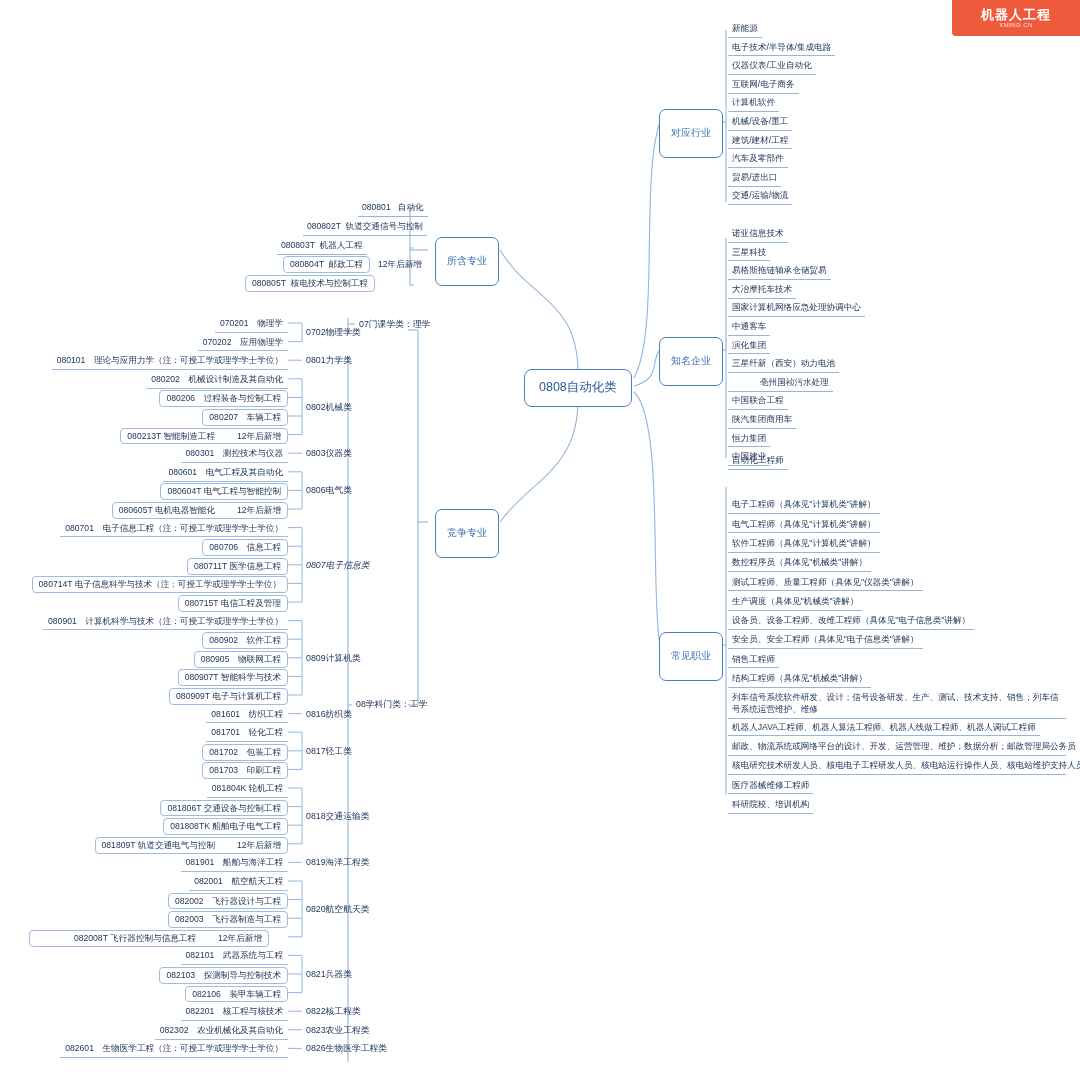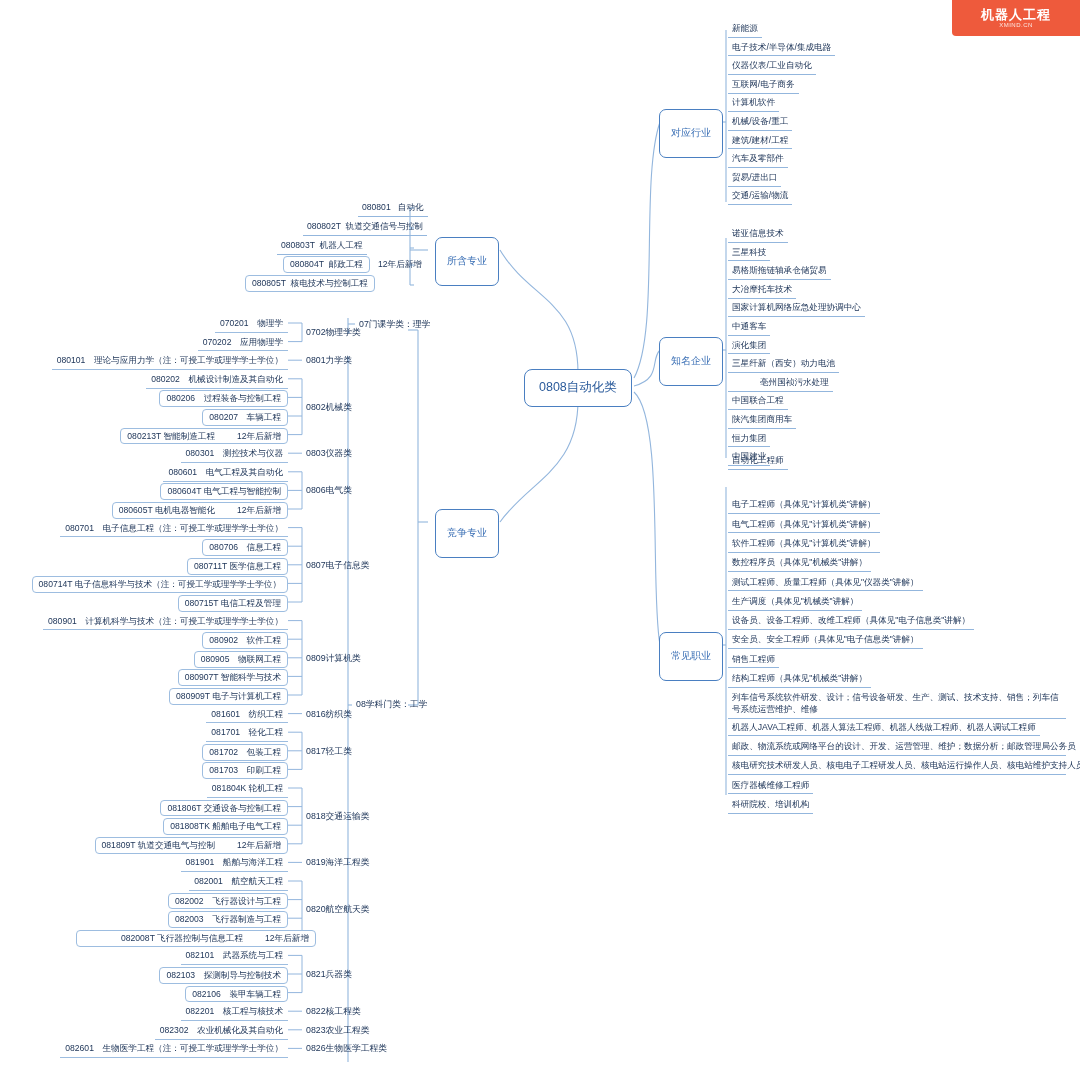--- a/index.html
+++ b/index.html
@@ -278,21 +278,21 @@
       <div class="node cat-label" style="left: 302px; top: 446.2px;">0803仪器类</div>
       <div class="node leaf-line" style="right: 792px; top: 464.8px;"><span>080601　电气工程及其自动化</span></div>
       <div class="node leaf-box" style="right: 792px; top: 483.4px;"><span>080604T 电气工程与智能控制</span></div>
       <div class="node leaf-box" style="right: 792px; top: 502px;"><span>080605T 电机电器智能化</span><span style="margin-left: 22px;">12年后新增</span></div>
       <div class="node cat-label" style="left: 302px; top: 483.4px;">0806电气类</div>
       <div class="node leaf-line" style="right: 792px; top: 520.6px;"><span>080701　电子信息工程（注：可授工学或理学学士学位）</span></div>
       <div class="node leaf-box" style="right: 792px; top: 539.2px;"><span>080706　信息工程</span></div>
       <div class="node leaf-box" style="right: 792px; top: 557.8px;"><span>080711T 医学信息工程</span></div>
       <div class="node leaf-box" style="right: 792px; top: 576.4px;"><span>080714T 电子信息科学与技术（注：可授工学或理学学士学位）</span></div>
       <div class="node leaf-box" style="right: 792px; top: 595px;"><span>080715T 电信工程及管理</span></div>
-      <div class="node cat-label" style="left: 302px; top: 557.8px;">0807电子信息类</div>
+      <div class="node cat-label" style="left: 302px; top: 557.8px; font-style: italic;">0807电子信息类</div>
       <div class="node leaf-line" style="right: 792px; top: 613.6px;"><span>080901　计算机科学与技术（注：可授工学或理学学士学位）</span></div>
       <div class="node leaf-box" style="right: 792px; top: 632.2px;"><span>080902　软件工程</span></div>
       <div class="node leaf-box" style="right: 792px; top: 650.8px;"><span>080905　物联网工程</span></div>
       <div class="node leaf-box" style="right: 792px; top: 669.4px;"><span>080907T 智能科学与技术</span></div>
       <div class="node leaf-box" style="right: 792px; top: 688px;"><span>080909T 电子与计算机工程</span></div>
       <div class="node cat-label" style="left: 302px; top: 650.8px;">0809计算机类</div>
       <div class="node leaf-line" style="right: 792px; top: 706.6px;"><span>081601　纺织工程</span></div>
       <div class="node cat-label" style="left: 302px; top: 706.6px;">0816纺织类</div>
       <div class="node leaf-line" style="right: 792px; top: 725.2px;"><span>081701　轻化工程</span></div>
       <div class="node leaf-box" style="right: 792px; top: 743.8px;"><span>081702　包装工程</span></div>
@@ -301,21 +301,21 @@
       <div class="node leaf-line" style="right: 792px; top: 781px;"><span>081804K 轮机工程</span></div>
       <div class="node leaf-box" style="right: 792px; top: 799.6px;"><span>081806T 交通设备与控制工程</span></div>
       <div class="node leaf-box" style="right: 792px; top: 818.2px;"><span>081808TK 船舶电子电气工程</span></div>
       <div class="node leaf-box" style="right: 792px; top: 836.8px;"><span>081809T 轨道交通电气与控制</span><span style="margin-left: 22px;">12年后新增</span></div>
       <div class="node cat-label" style="left: 302px; top: 808.9px;">0818交通运输类</div>
       <div class="node leaf-line" style="right: 792px; top: 855.4px;"><span>081901　船舶与海洋工程</span></div>
       <div class="node cat-label" style="left: 302px; top: 855.4px;">0819海洋工程类</div>
       <div class="node leaf-line" style="right: 792px; top: 874px; margin-left: 32px;"><span>082001　航空航天工程</span></div>
       <div class="node leaf-box" style="right: 792px; top: 892.6px;"><span>082002　飞行器设计与工程</span></div>
       <div class="node leaf-box" style="right: 792px; top: 911.2px;"><span>082003　飞行器制造与工程</span></div>
-      <div class="node leaf-box" style="right: 764px; top: 929.8px; padding-left: 44px;"><span>082008T 飞行器控制与信息工程</span><span style="margin-left: 22px;">12年后新增</span></div>
+      <div class="node leaf-box" style="right: 811px; top: 929.8px; padding-left: 44px;"><span>082008T 飞行器控制与信息工程</span><span style="margin-left: 22px;">12年后新增</span></div>
       <div class="node cat-label" style="left: 302px; top: 901.9px;">0820航空航天类</div>
       <div class="node leaf-line" style="right: 792px; top: 948.4px;"><span>082101　武器系统与工程</span></div>
       <div class="node leaf-box" style="right: 792px; top: 967px;"><span>082103　探测制导与控制技术</span></div>
       <div class="node leaf-box" style="right: 792px; top: 985.6px;"><span>082106　装甲车辆工程</span></div>
       <div class="node cat-label" style="left: 302px; top: 967px;">0821兵器类</div>
       <div class="node leaf-line" style="right: 792px; top: 1004.2px;"><span>082201　核工程与核技术</span></div>
       <div class="node cat-label" style="left: 302px; top: 1004.2px;">0822核工程类</div>
       <div class="node leaf-line" style="right: 792px; top: 1022.8px;"><span>082302　农业机械化及其自动化</span></div>
       <div class="node cat-label" style="left: 302px; top: 1022.8px;">0823农业工程类</div>
       <div class="node leaf-line" style="right: 792px; top: 1041.4px;"><span>082601　生物医学工程（注：可授工学或理学学士学位）</span></div>

